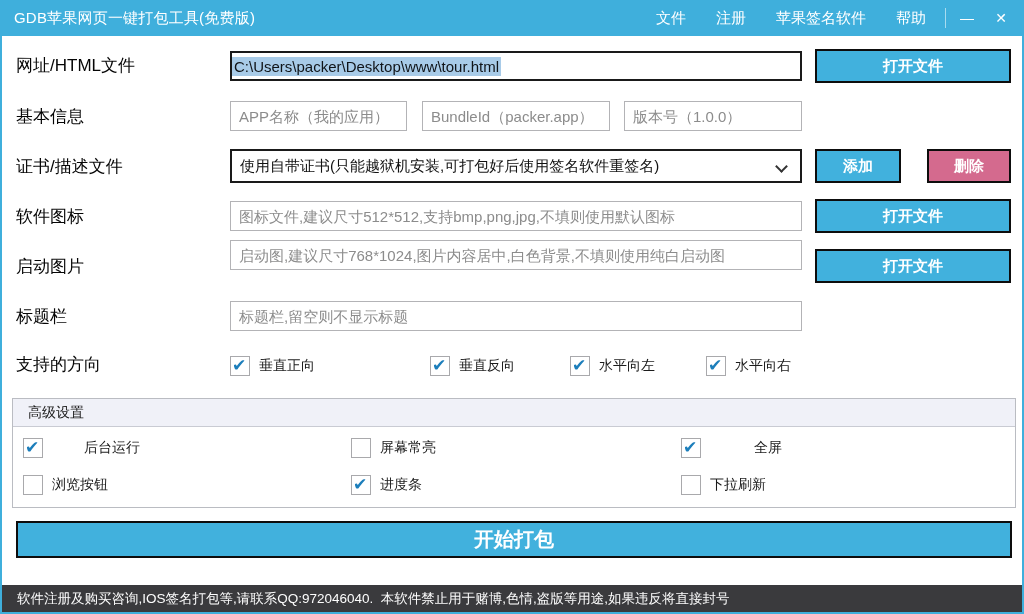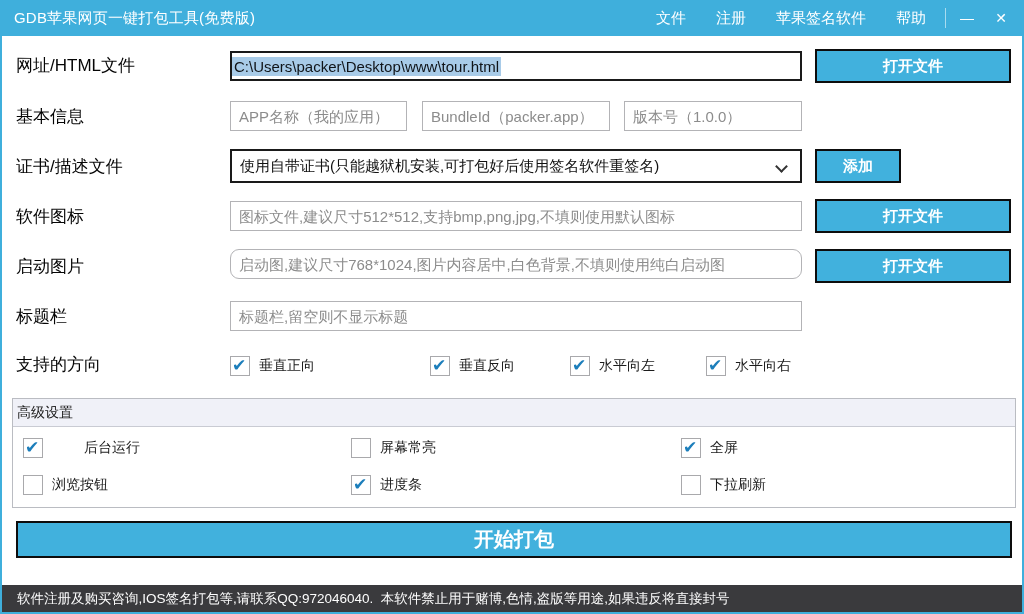--- a/index.html
+++ b/index.html
@@ -46,21 +46,21 @@
   
   .check-item { position:absolute; display:flex; align-items:center; height:22px; cursor:default; }
   .cb { width:20px; height:20px; border:1px solid #a9a9ac; background:#fff; position:relative; flex:0 0 auto; }
   .cb.checked::after { content:"\2714"; position:absolute; left:1px; top:-2px; font-size:17px;
                        font-weight:bold; color:#1c7ebb; }
   .cb-label { margin-left:9px; font-size:14px; color:#1b1b1b; white-space:nowrap; }
 
   
   .groupbox { position:absolute; left:10px; top:362px; width:1004px; height:110px; border:1px solid #babcc2; background:#fff; }
   .group-header { height:28px; background:#f0f1f8; border-bottom:1px solid #c9cbd3; display:flex; align-items:center;
-                  padding-left:4px; font-size:14px; color:#1b1b1b; }
+                  padding-left:15px; font-size:14px; color:#1b1b1b; }
 
   
   .btn-pack { left:14px; top:485px; width:996px; height:37px; font-size:20px; }
 
   
   .statusbar { position:absolute; left:0; right:0; bottom:0; height:27px; background:#3a3a3d; color:#fdfdfd;
                display:flex; align-items:center; padding-left:15px; font-size:13.5px; white-space:pre; }
 </style>
 </head>
 <body>
@@ -92,27 +92,28 @@
     <input class="text-input" style="top: 65px; width: 177px;" placeholder="APP名称（我的应用）">
     <input class="text-input" style="top: 65px; left: 420px; width: 188px;" placeholder="BundleId（packer.app）">
     <input class="text-input" style="top: 65px; left: 622px; width: 178px;" placeholder="版本号（1.0.0）">
 
     <div class="row-label" style="top:119px;">证书/描述文件</div>
     <div class="select-box">
       <span>使用自带证书(只能越狱机安装,可打包好后使用签名软件重签名)</span>
       <span class="chevron"></span>
     </div>
     <div class="btn btn-add">添加</div>
+    <div class="btn btn-del">删除</div>
 
     <div class="row-label" style="top:169px;">软件图标</div>
     <input class="text-input" style="top: 165px;" placeholder="图标文件,建议尺寸512*512,支持bmp,png,jpg,不填则使用默认图标">
     <div class="btn btn-open" style="top:163px;">打开文件</div>
 
     <div class="row-label" style="top:219px;">启动图片</div>
-    <input class="text-input" style="top: 213px; border-radius: 9px;" placeholder="启动图,建议尺寸768*1024,图片内容居中,白色背景,不填则使用纯白启动图">
+    <input class="text-input" style="top: 204px;" placeholder="启动图,建议尺寸768*1024,图片内容居中,白色背景,不填则使用纯白启动图">
     <div class="btn btn-open" style="top:213px;">打开文件</div>
 
     <div class="row-label" style="top:269px;">标题栏</div>
     <input class="text-input" style="top: 265px;" placeholder="标题栏,留空则不显示标题">
 
     <div class="row-label" style="top:317px;">支持的方向</div>
     <div class="check-item" style="left:228px; top:319px;">
       <span class="cb checked"></span>
       <span class="cb-label">垂直正向</span>
     </div>
@@ -132,21 +133,21 @@
     <div class="groupbox">
       <div class="group-header">高级设置</div>
       <div class="check-item" style="left:10px; top:38px;gap:32px;">
         <span class="cb checked"></span>
         <span class="cb-label">后台运行</span>
       </div>
       <div class="check-item" style="left:338px; top:38px;">
         <span class="cb"></span>
         <span class="cb-label">屏幕常亮</span>
       </div>
-      <div class="check-item" style="left:668px; top:38px;">
+      <div class="check-item" style="left:668px; top:38px;gap:44px;">
         <span class="cb checked"></span>
         <span class="cb-label">全屏</span>
       </div>
       <div class="check-item" style="left:10px; top:75px;">
         <span class="cb"></span>
         <span class="cb-label">浏览按钮</span>
       </div>
       <div class="check-item" style="left:338px; top:75px;">
         <span class="cb checked"></span>
         <span class="cb-label">进度条</span>

